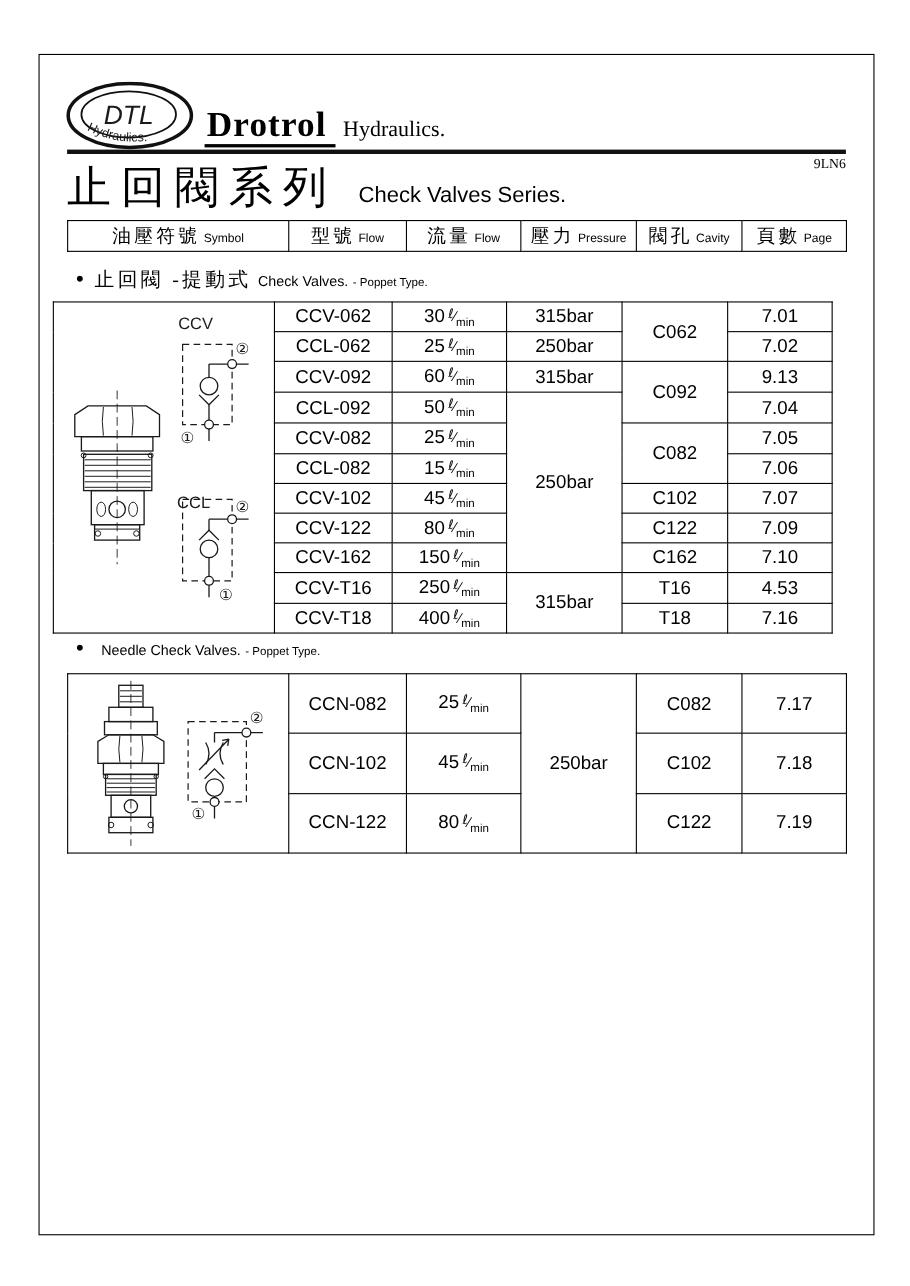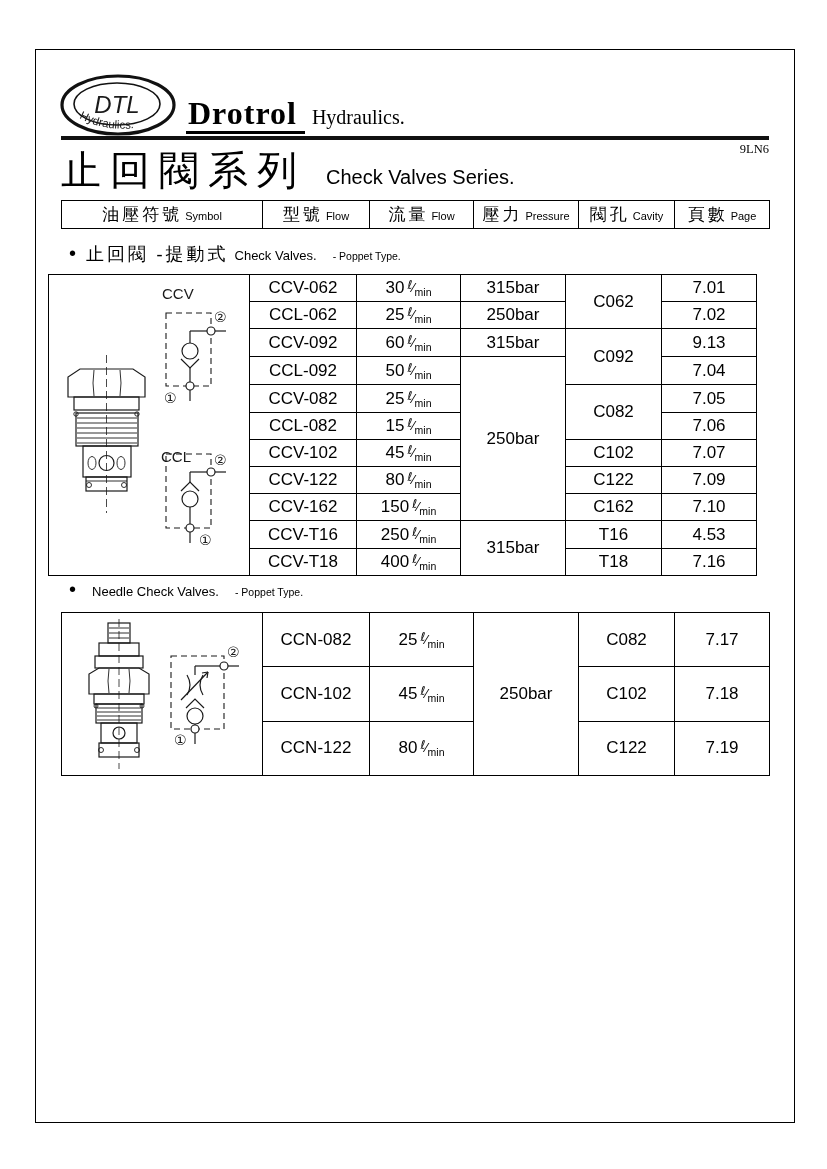--- a/index.html
+++ b/index.html
@@ -29,21 +29,21 @@
      font-size:17px;padding:0;overflow:hidden;}
   .header-table{position:absolute;left:25px;top:150px;}
   .header-table td{height:27px;}
   .hcn{font-family:"Liberation Serif",serif;font-size:17px;letter-spacing:3px;}
   .hen{font-size:11px;margin-left:3px;}
 
   .bullet{position:absolute;left:25px;white-space:nowrap;display:flex;align-items:baseline;}
   .b-dot{font-size:20px;margin:0 10px 0 8px;}
   .b-cn{font-family:"Liberation Serif",serif;font-size:18px;letter-spacing:3px;}
   .b-en{font-size:13px;margin-left:6px;}
-  .b-sub{font-size:10.5px;margin-left:16px;}
+  .b-sub{font-size:10.5px;margin-left:4px;}
   .bullet1{top:192px;}
   .bullet2{top:528px;}
 
   .table1{position:absolute;left:12px;top:224px;}
   .table1 td{height:26px;}
   .table2{position:absolute;left:25px;top:562px;}
   .table2 td{height:53px;}
   td.symbol-td{vertical-align:top;}
   td.symbol-td svg{display:block;}
 

